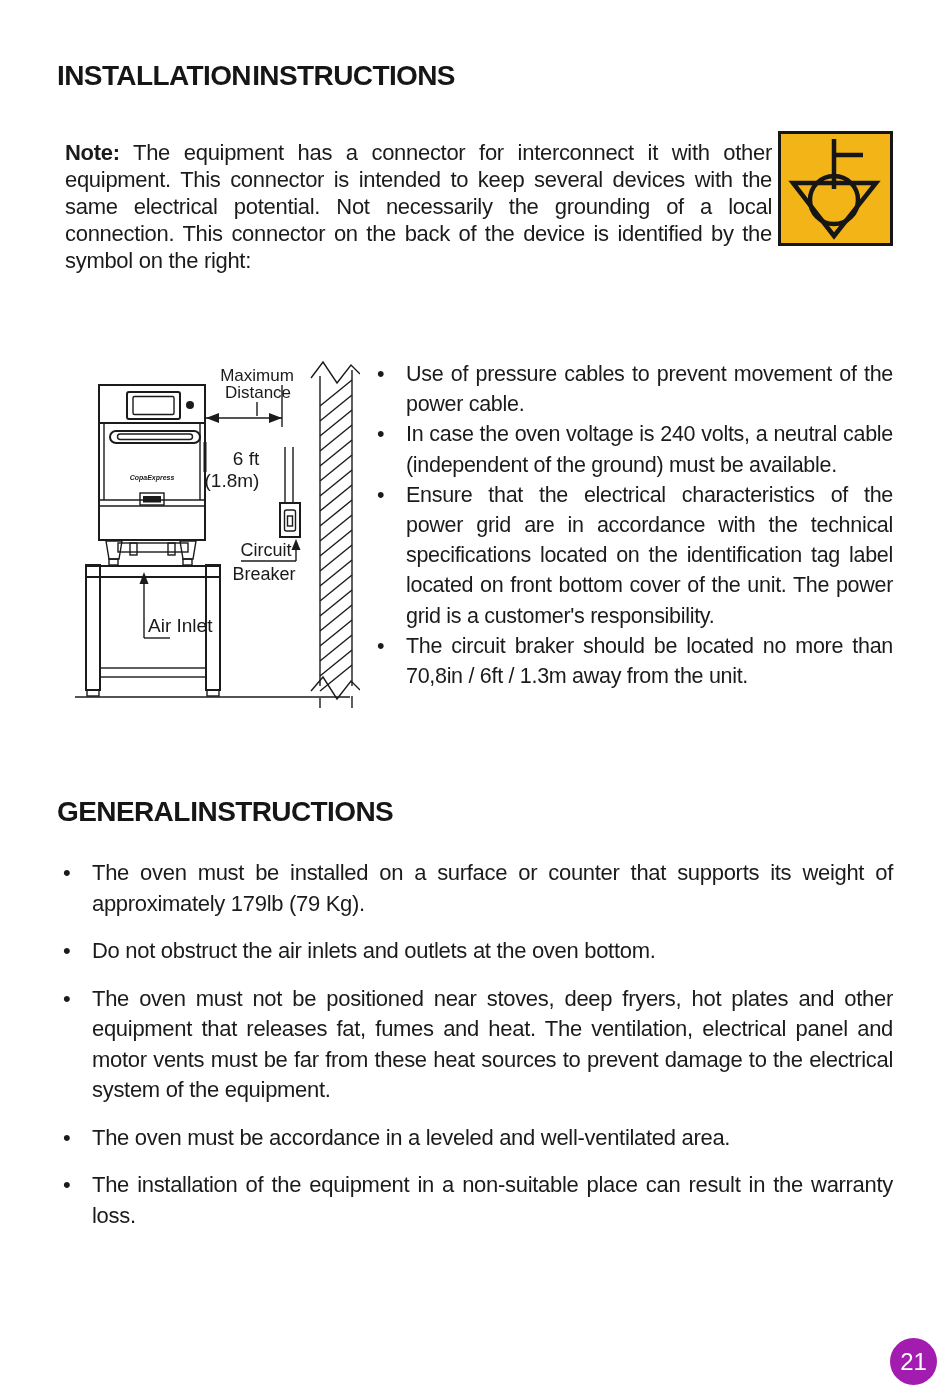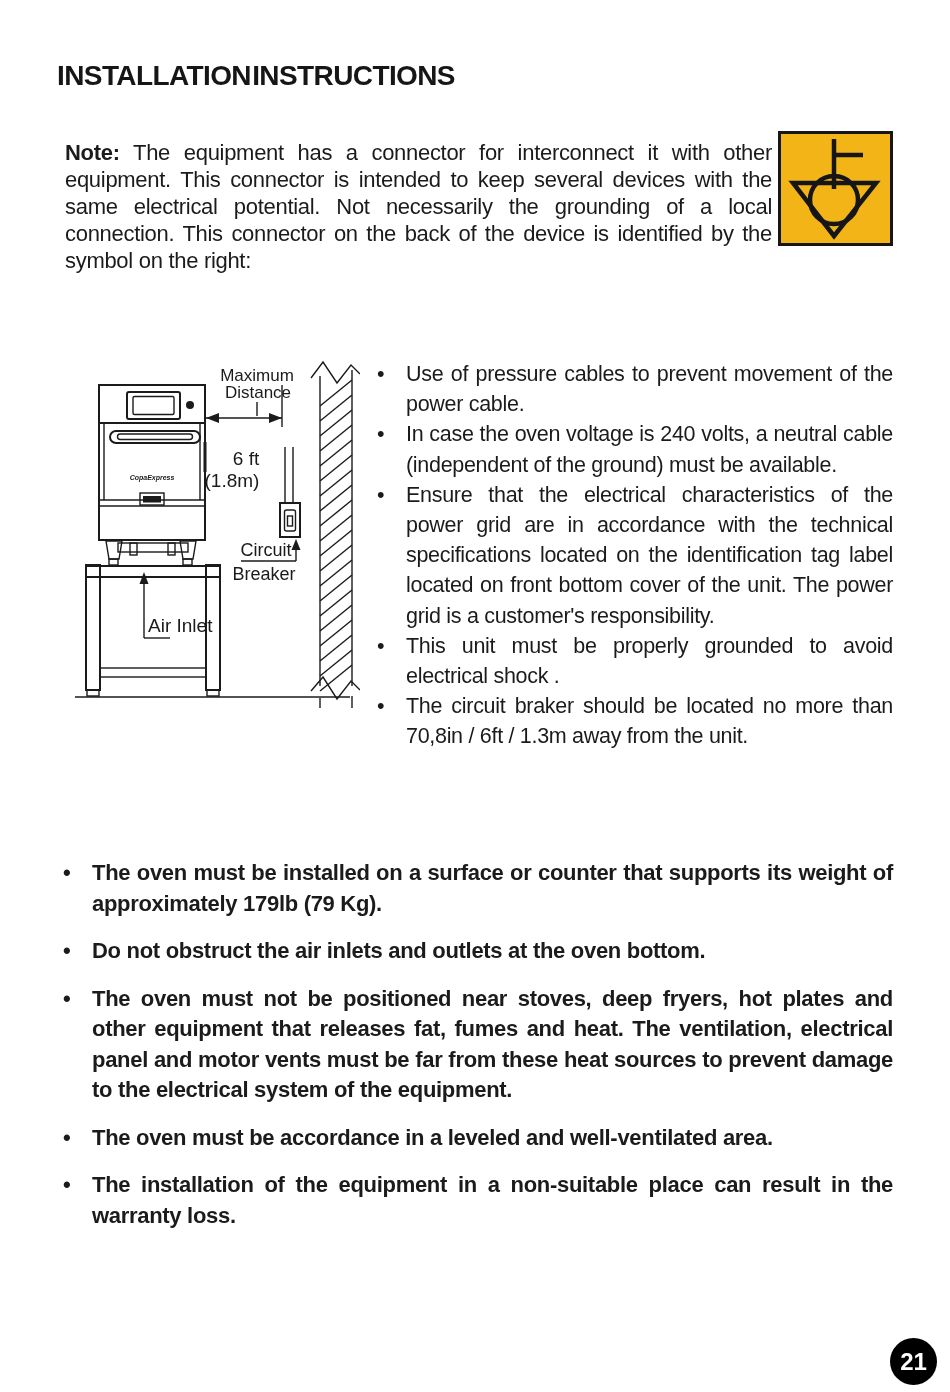--- a/index.html
+++ b/index.html
@@ -29,27 +29,27 @@
   }
   svg.diagram { position:absolute; left:60px; top:350px; }
   svg text { font-family:"Liberation Sans", sans-serif; fill:#1b1b1b; }
   ul.bullets { list-style:none; margin:0; padding:0; position:absolute; }
   ul.bullets li { position:relative; text-align:justify; letter-spacing:-0.3px; }
   ul.bullets li::before { content:"\2022"; position:absolute; top:0; }
   ul.install-list { left:375px; top:322px; width:518px; font-size:21.5px; line-height:30.2px;margin-top:37px; }
   ul.install-list li { padding-left:31px; }
   ul.install-list li::before { left:2px; }
   ul.general-list { left:57px; top:858px; width:836px; font-size:22px; line-height:30.5px; }
-  ul.general-list li { padding-left:35px; margin-bottom:17px;font-weight:bold; }
+  ul.general-list li { padding-left:35px; margin-bottom:17px; }
   ul.general-list li::before { left:6px; }
   .page-badge {
     position:absolute; left:890px; top:1338px; width:47px; height:47px;
-    border-radius:50%; background:#000000; color:#ffffff;
+    border-radius:50%; background:#a21caf; color:#ffffff;
     display:flex; align-items:center; justify-content:center;
-    font-size:24px; font-weight:700;
+    font-size:24px; font-weight:400;
   }
   .ln  { stroke:#1b1b1b; stroke-width:2;   fill:none; }
   .lt  { stroke:#1b1b1b; stroke-width:1.4; fill:none; }
   .fil { fill:#1b1b1b; stroke:none; }
   .sym { stroke:#161616; stroke-width:4.5; fill:none; }
 </style>
 </head>
 <body>
 
 <div class="page">
@@ -167,24 +167,24 @@
       <line class="lt" x1="84" y1="232" x2="84" y2="288"></line>
       <line class="lt" x1="84" y1="288" x2="110" y2="288"></line>
       <text x="88" y="282" font-size="19">Air Inlet</text>
     </g>
   </svg>
 
   <ul class="bullets install-list">
     <li>Use of pressure cables to prevent movement of the power cable.</li>
     <li>In case the oven voltage is 240 volts, a neutral cable (independent of the ground) must be available.</li>
     <li>Ensure that the electrical characteristics of the power grid are in accordance with the technical specifications located on the identification tag label located on front bottom cover of the unit. The power grid is a customer's responsibility.</li>
-    <li>This unit must be properly grounded to avoid electrical shock .</li>
     <li>The circuit braker should be located no more than 70,8in / 6ft / 1.3m away from the unit.</li>
   </ul>
 
+  <h2 class="heading">GENERAL INSTRUCTIONS</h2>
 
   <ul class="bullets general-list">
     <li>The oven must be installed on a surface or counter that supports its weight of approximately 179lb (79 Kg).</li>
     <li>Do not obstruct the air inlets and outlets at the oven bottom.</li>
     <li>The oven must not be positioned near stoves, deep fryers, hot plates and other equipment that releases fat, fumes and heat. The ventilation, electrical panel and motor vents must be far from these heat sources to prevent damage to the electrical system of the equipment.</li>
     <li>The oven must be accordance in a leveled and well-ventilated area.</li>
     <li>The installation of the equipment in a non-suitable place can result in the warranty loss.</li>
   </ul>
 
   <div class="page-badge">

